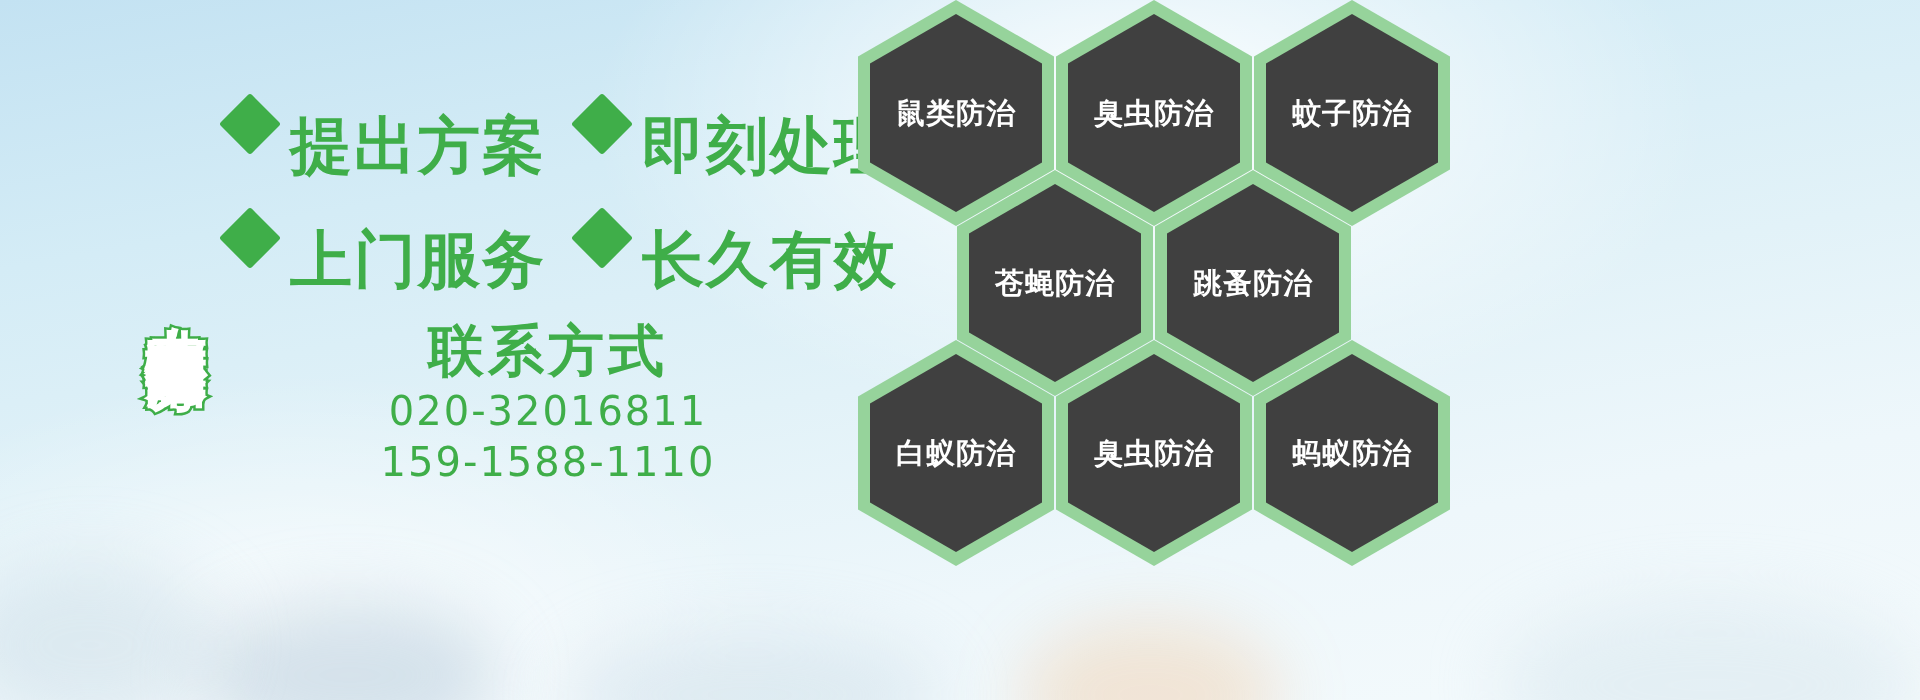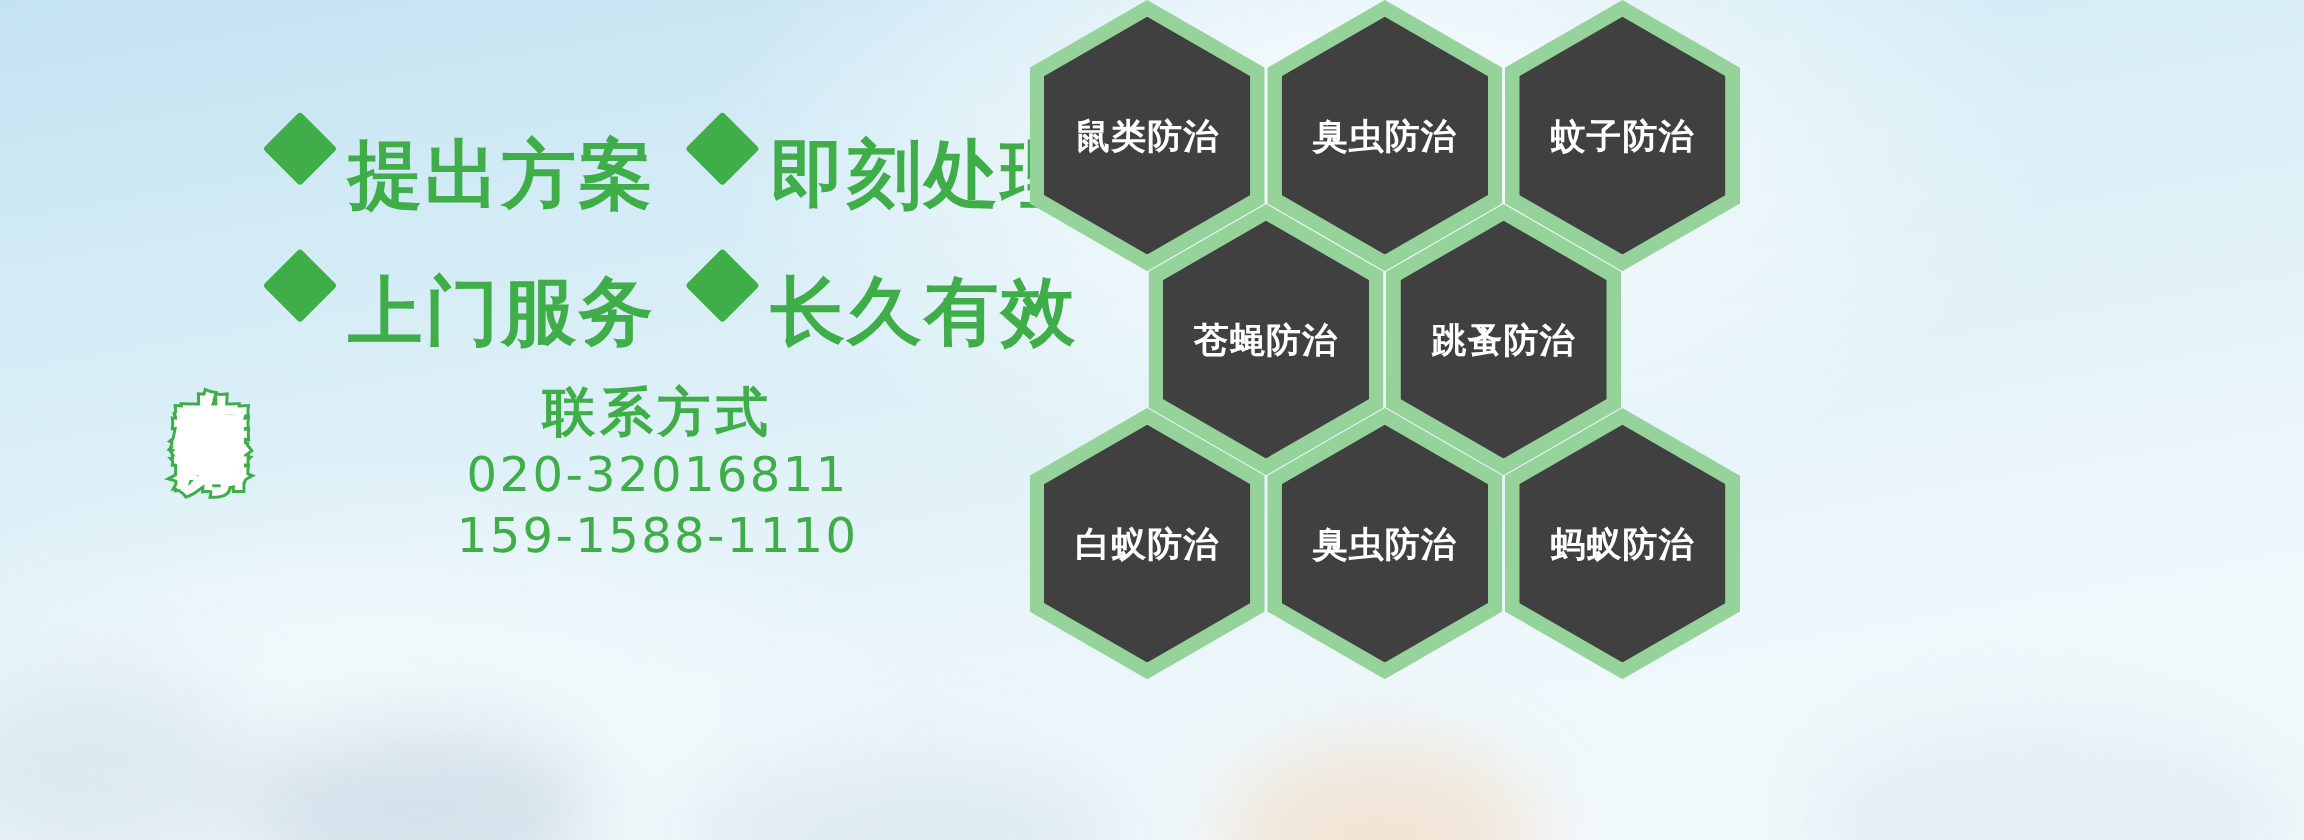--- a/index.html
+++ b/index.html
@@ -43,21 +43,21 @@
     transform:rotate(45deg);margin-right:18px;border-radius:3px;
   }
   .slogan-txt{
     font-size:62px;font-weight:bold;color:#3fae49;letter-spacing:2px;
     line-height:1;white-space:nowrap;margin-right:34px;margin-top:44px;
   }
 
   
   #contact{position:absolute;left:228px;top:316px;width:640px;text-align:center;}
   #contact-title{
-    font-size:44px;font-weight:bold;color:#3fae49;letter-spacing:4px;line-height:1.25;
+    font-size:56px;font-weight:bold;color:#3fae49;letter-spacing:4px;line-height:1.25;
   }
   .phone{
     font-size:40px;color:#3fae49;letter-spacing:2px;line-height:1.28;
     font-family:"DejaVu Sans","Liberation Sans",sans-serif;
   }
 
   
   #hexgrid{position:absolute;left:852px;top:-12px;width:620px;height:580px;}
   .hex{
     position:absolute;width:196px;height:226px;

